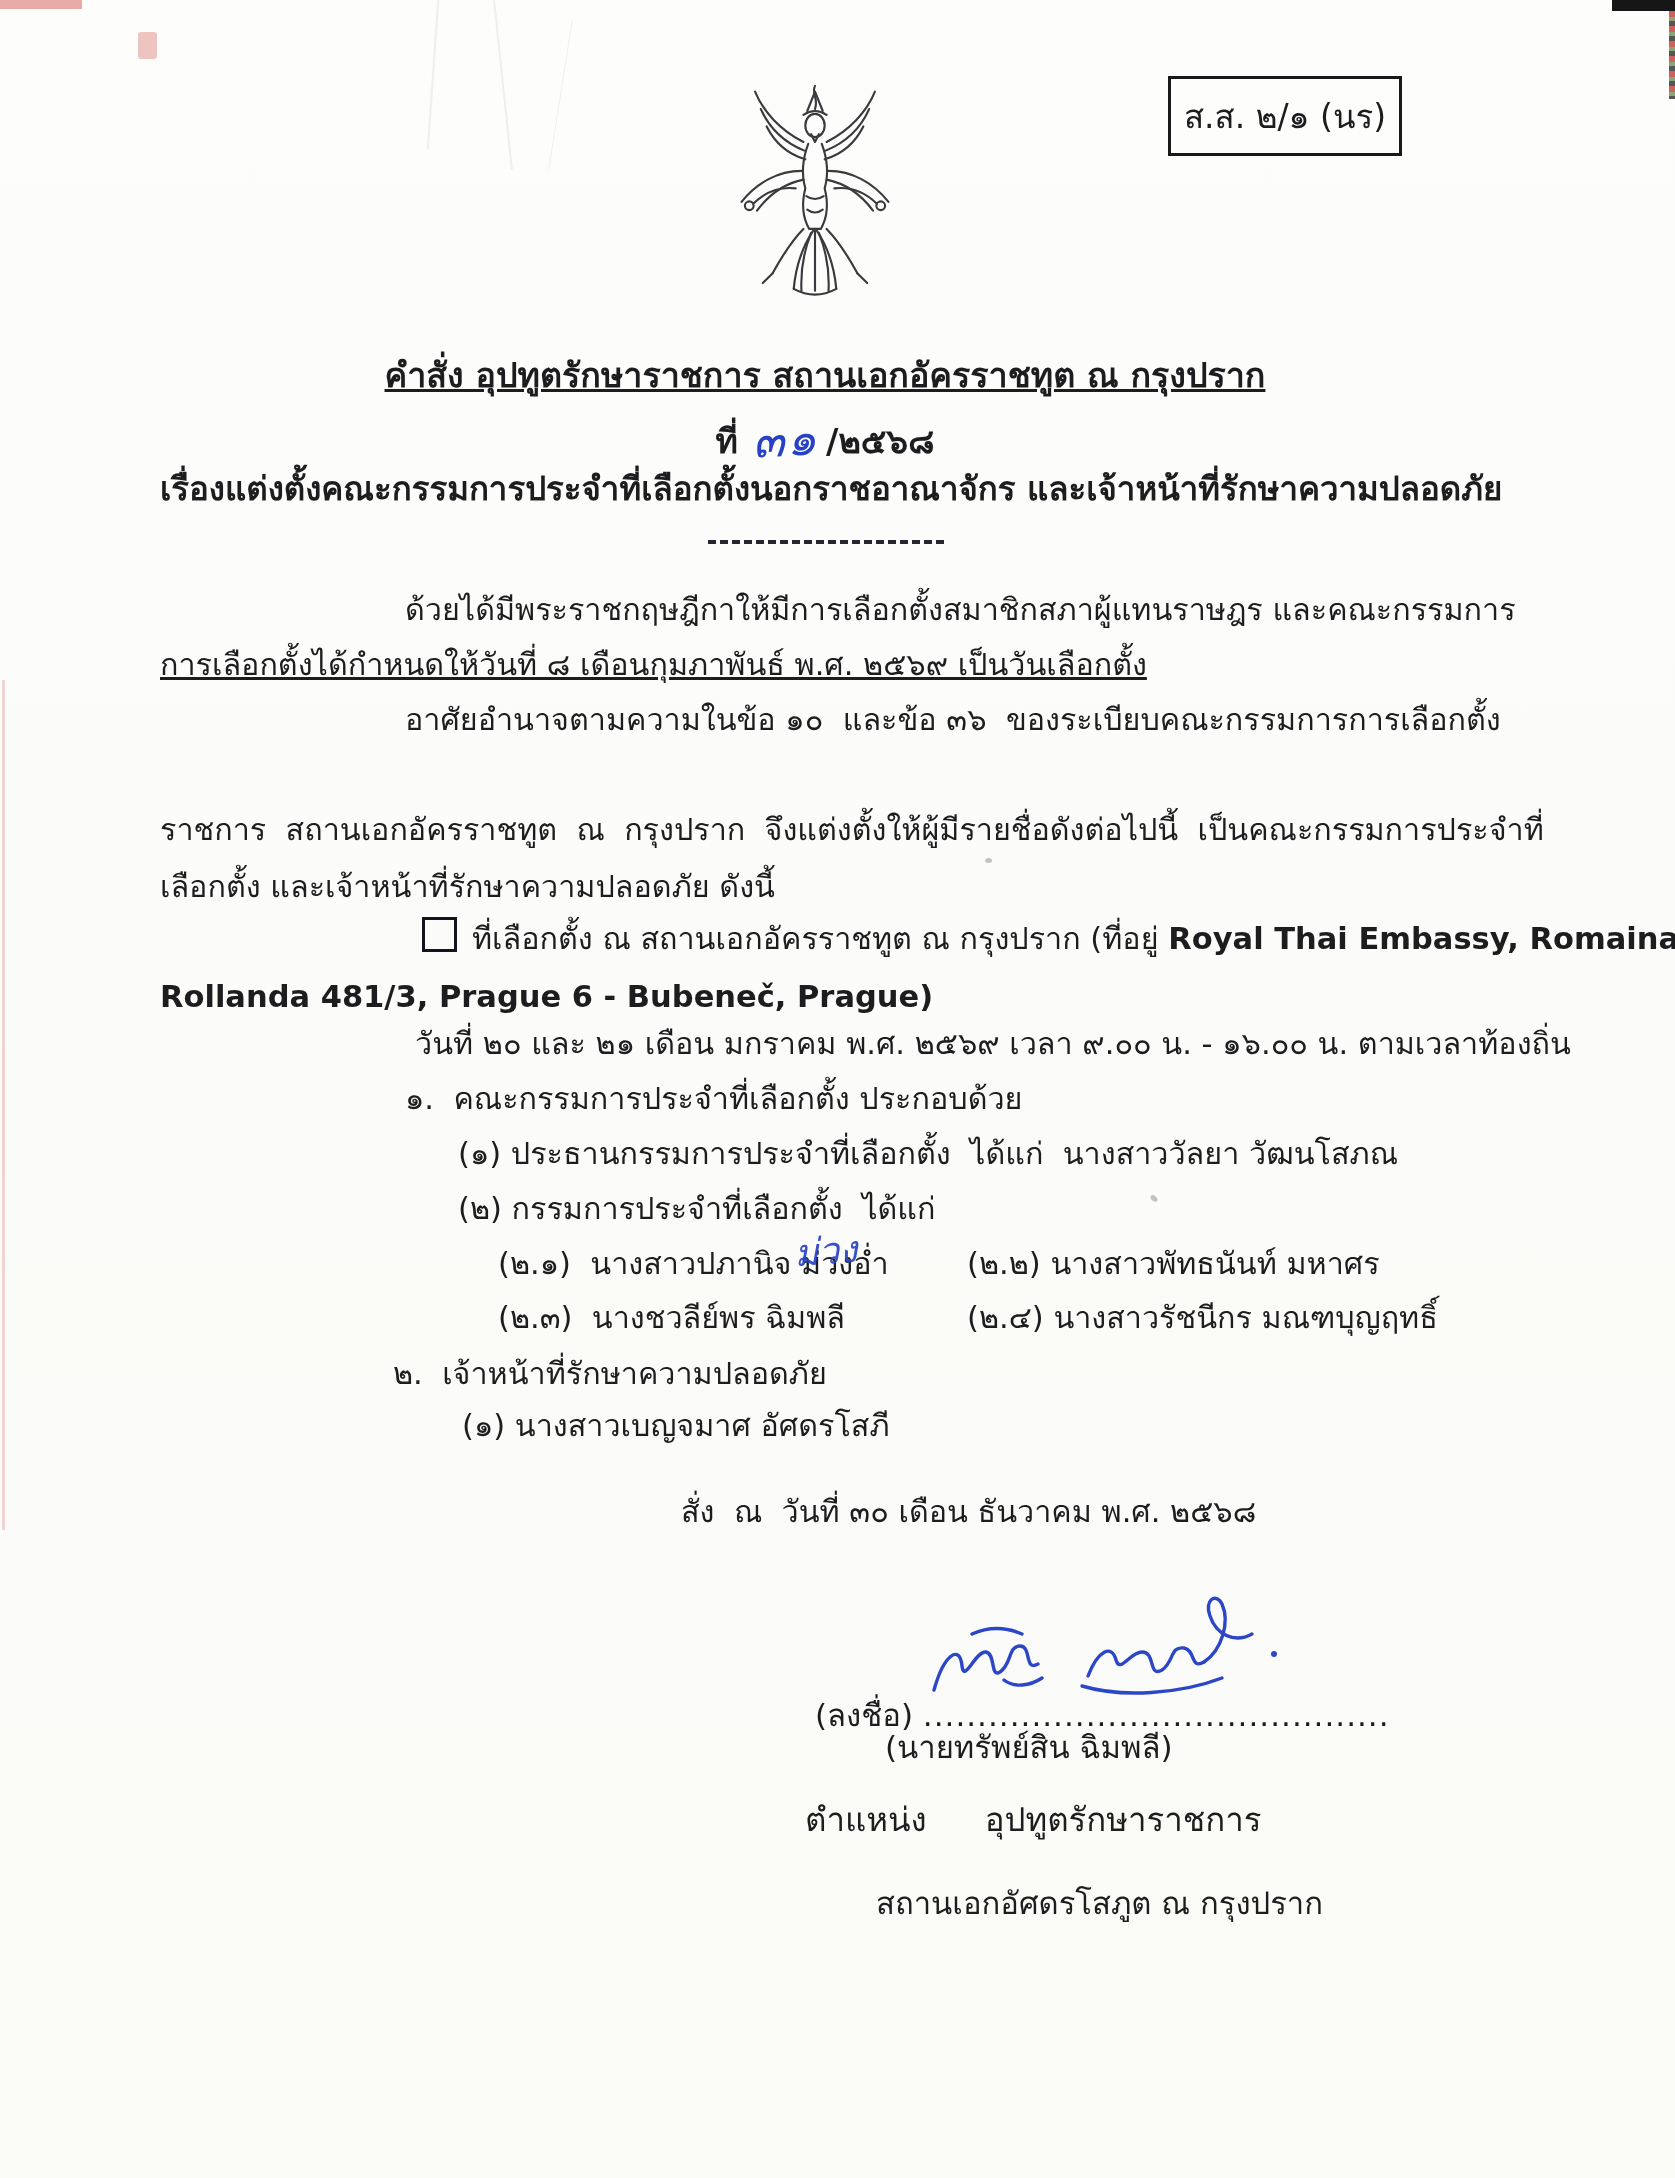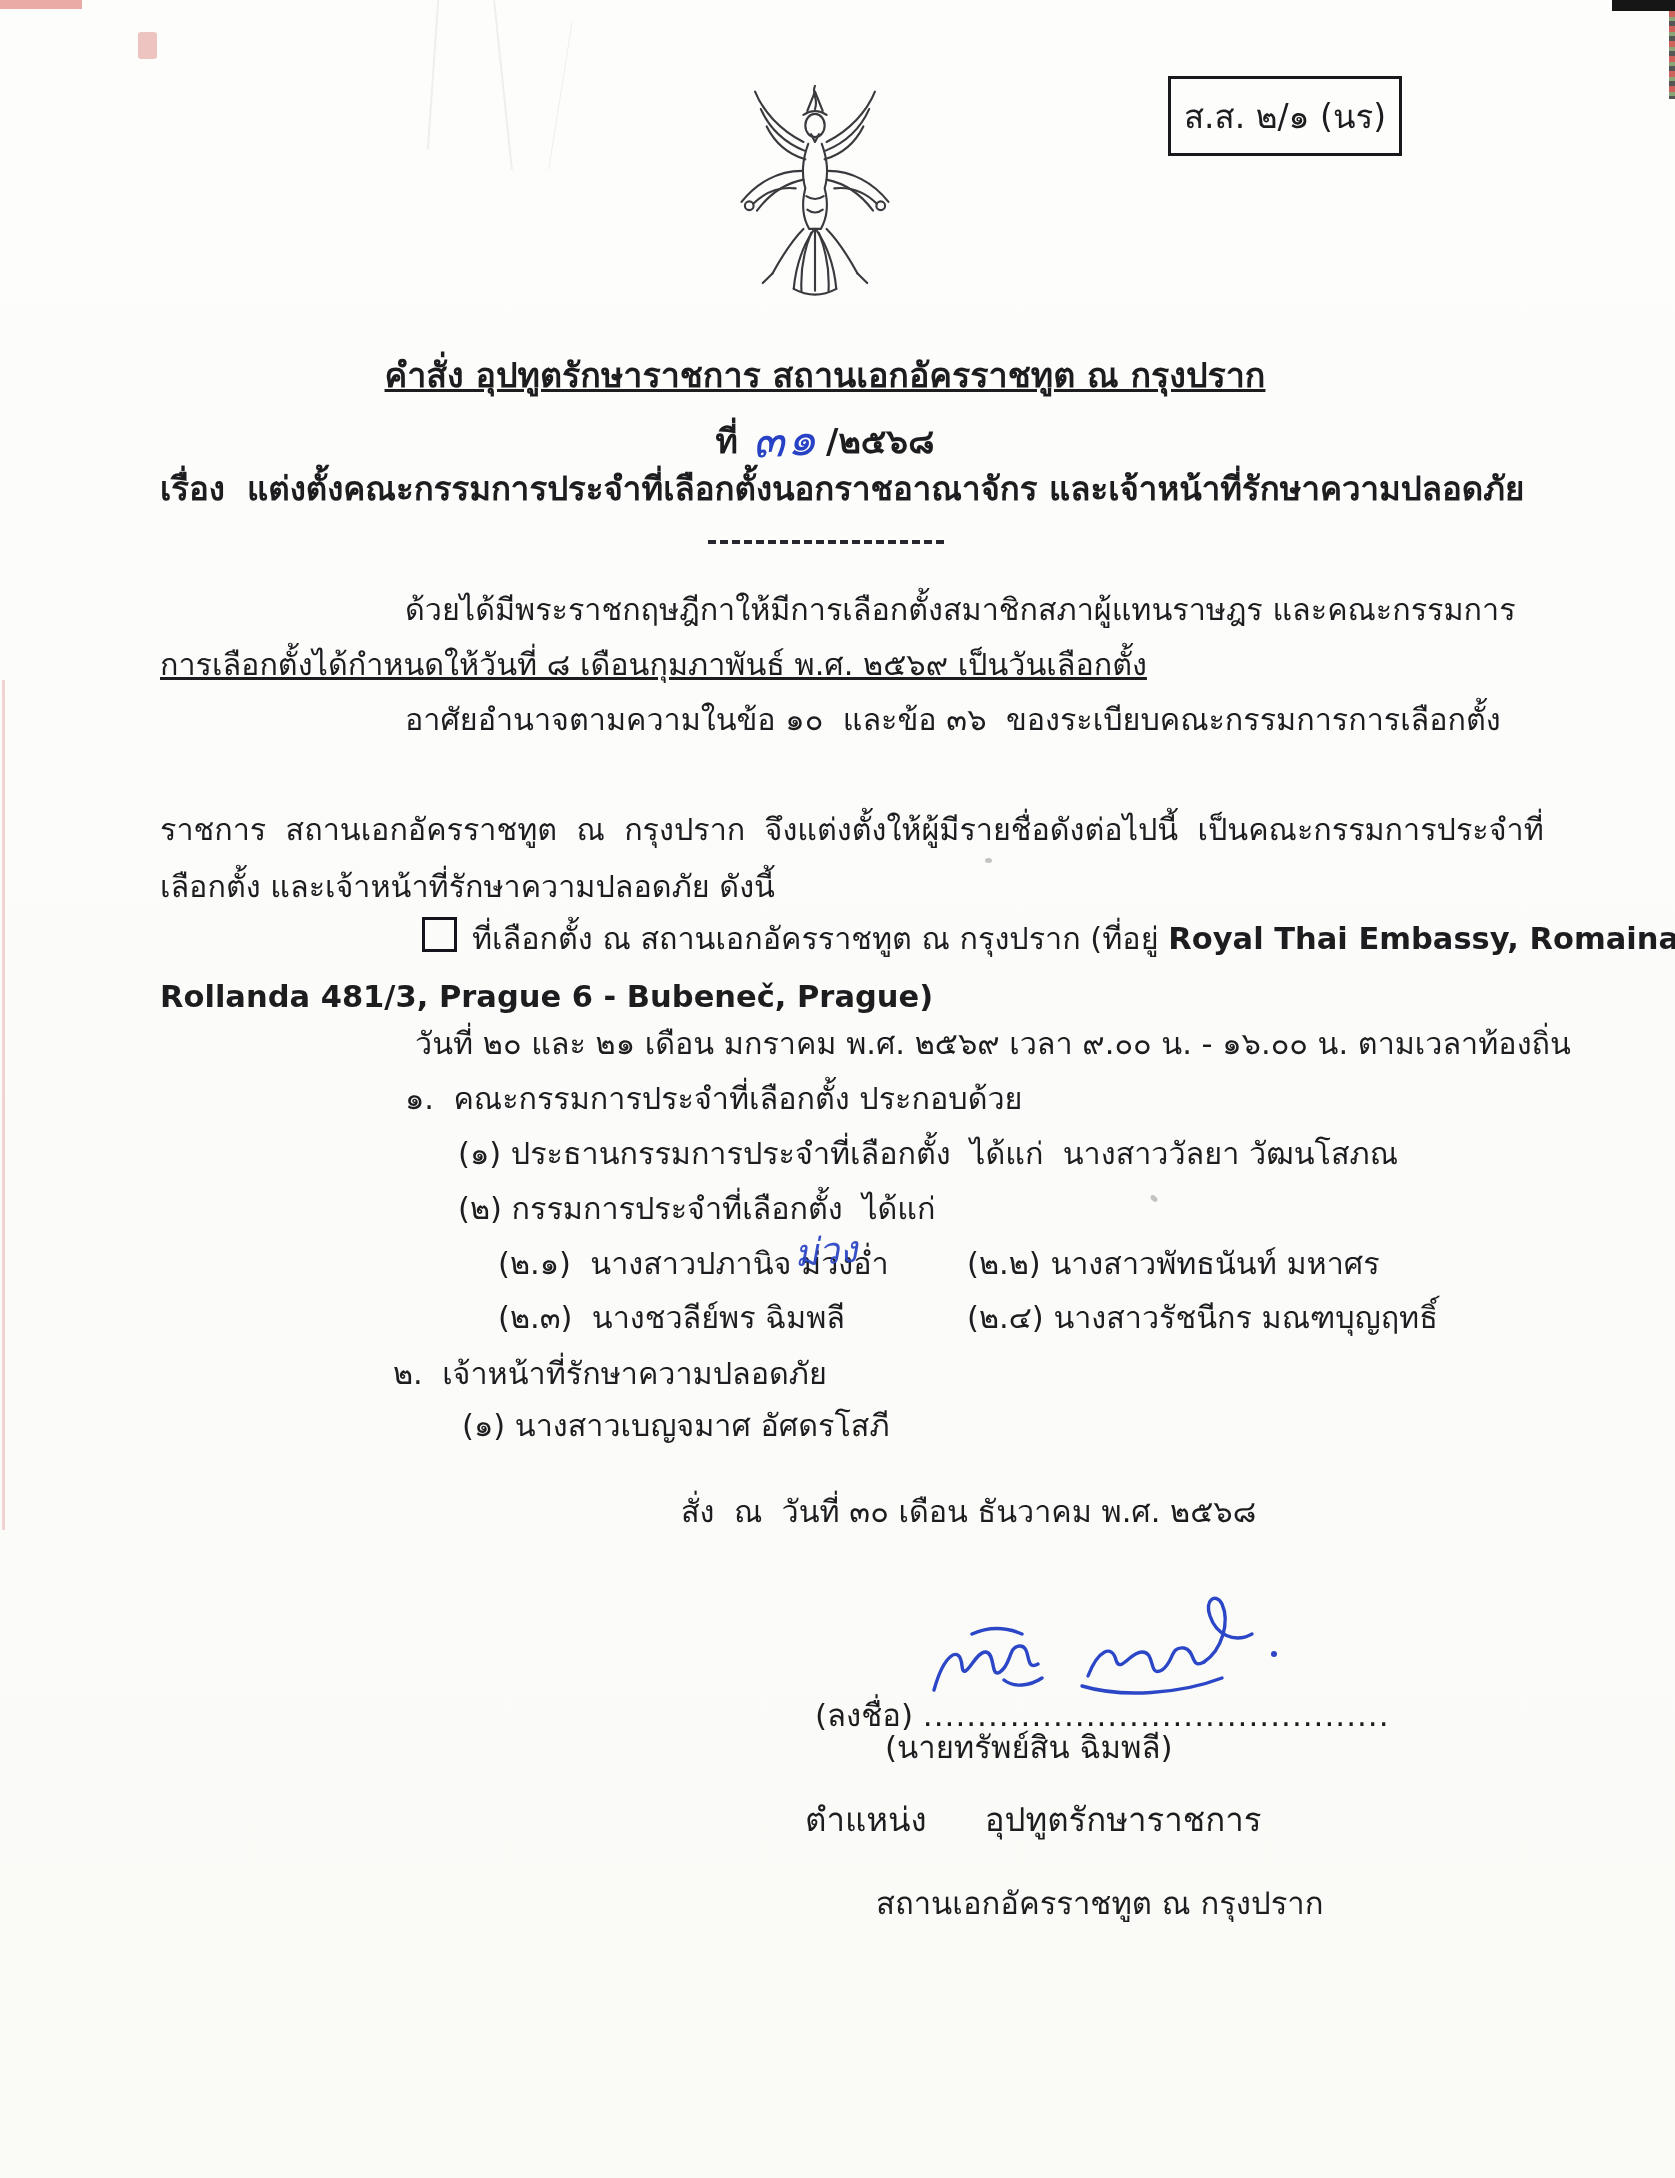--- a/index.html
+++ b/index.html
@@ -36,21 +36,21 @@
   .garuda{position:absolute;left:707px;top:82px;width:216px;height:232px;}
   .center-line{position:absolute;left:160px;width:1330px;text-align:center;white-space:pre;}
   .doc-title{top:348px;font-size:34px;font-weight:bold;text-decoration:underline;}
   .doc-number{top:399px;font-size:34px;font-weight:bold;}
   .hand-number{
     display:inline-block;color:#2742c4;font-size:47px;font-weight:normal;
     transform:rotate(-3deg) translateY(3px);margin:0 8px 0 14px;
     font-style:italic;letter-spacing:2px;
   }
   .subject{top:462px;font-size:33px;font-weight:bold;}
-  .subject .lbl{margin-right:22px;}
+  .subject .lbl{}
   .divider{position:absolute;left:708px;top:540px;width:236px;border-top:4px dashed #26262e;}
   
   .line{position:absolute;left:160px;width:1430px;font-size:30.5px;white-space:pre;line-height:44px;}
   .ind{padding-left:245px;}
   .bold-latin{font-weight:bold;}
   .checkbox{
     display:inline-block;width:29px;height:29px;border:3.5px solid #14141c;
     vertical-align:-3px;margin-right:15px;background:transparent;
   }
   .member-col2{position:absolute;left:807px;top:0;white-space:pre;}
@@ -172,15 +172,15 @@
     <path d="M164 98 C204 110 262 106 304 90"></path>
     <circle cx="356" cy="66" r="3" fill="#2b46c6" stroke="none"></circle>
   </svg>
 
   <div class="sign-line"><span>(ลงชื่อ) </span><span class="sign-dots">...........................................</span></div>
 
   <div class="sign-name">(นายทรัพย์สิน ฉิมพลี)</div>
 
   <div class="position-line"><span>ตำแหน่ง</span><span class="pos-val">อุปทูตรักษาราชการ</span></div>
 
-  <div class="org-line">สถานเอกอัครราชทูต ณ กรุงปราก</div>
+  <div class="org-line">สถานเอกอัศดรโสภูต ณ กรุงปราก</div>
 
 </div>
 
 </body></html>

